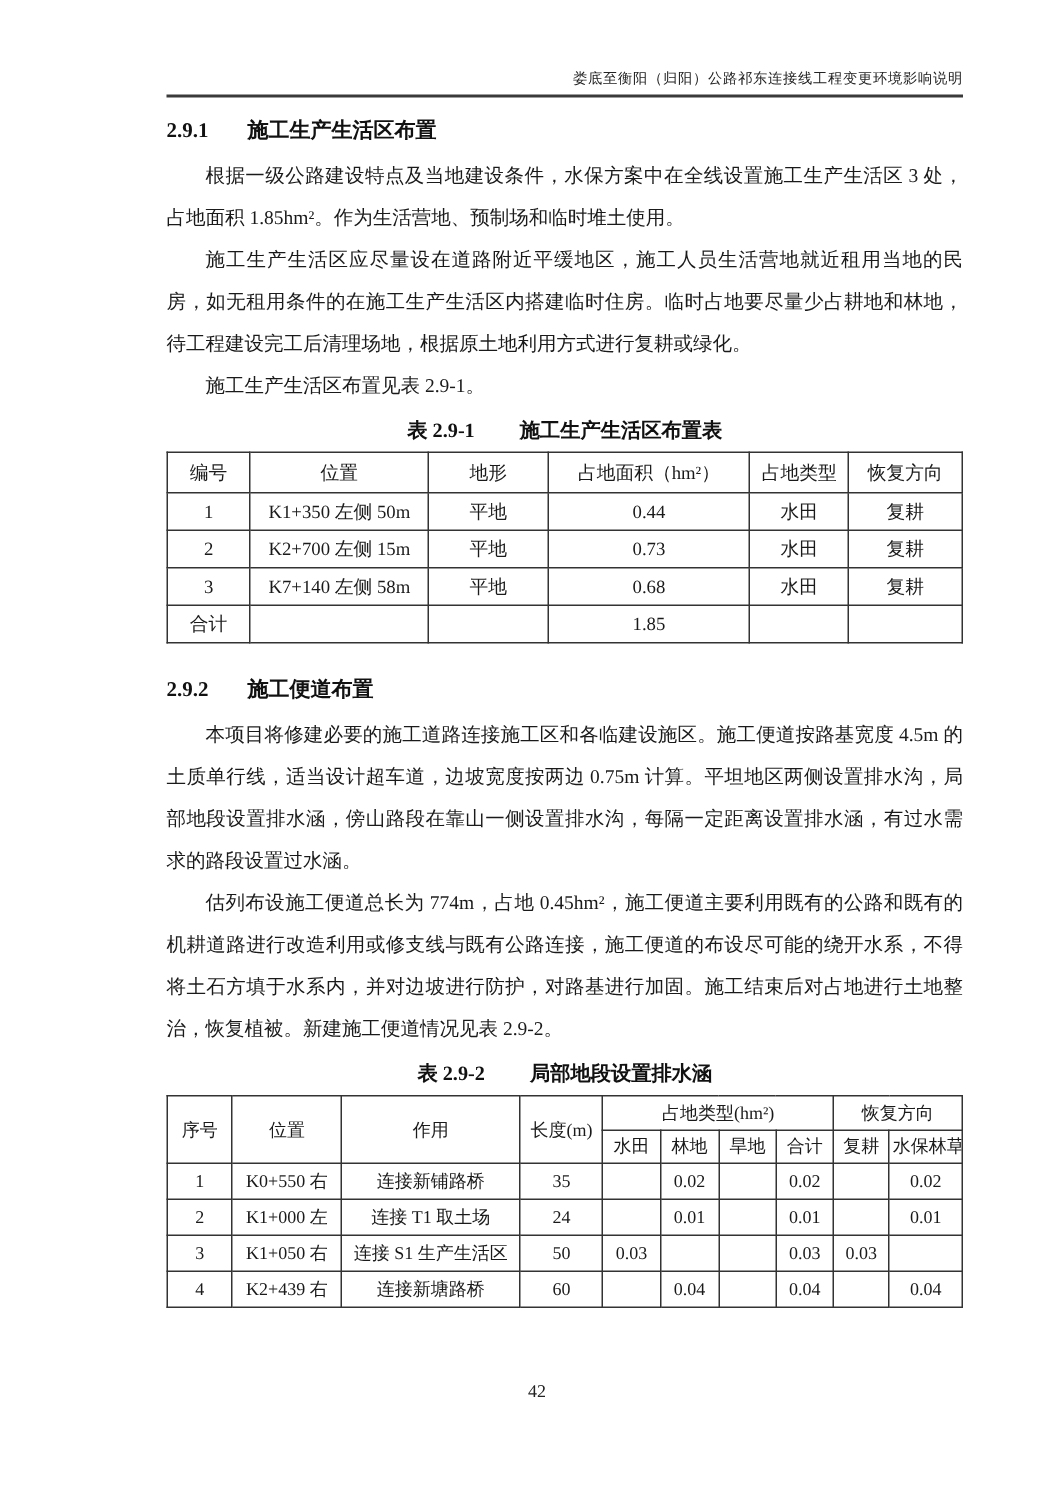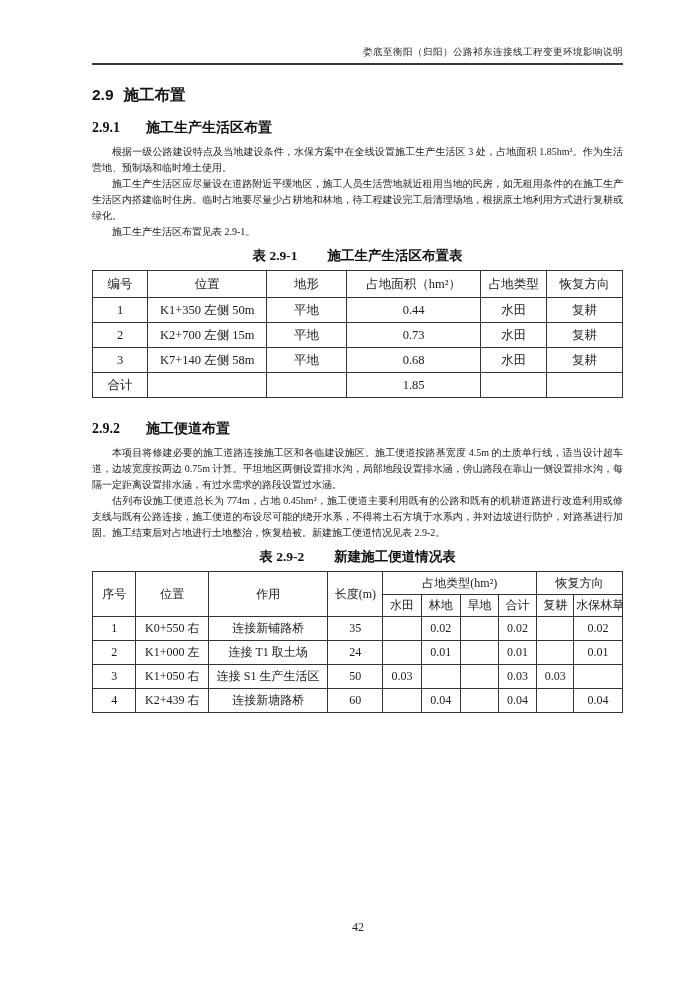--- a/index.html
+++ b/index.html
@@ -5,21 +5,21 @@
   * { box-sizing: border-box; }
   html, body { margin: 0; padding: 0; }
   body {
     width: 700px; height: 990px;
     background: #ffffff;
     color: #1a1a1a;
     font-family: "Liberation Serif", "DejaVu Serif", serif;
     position: relative;
     overflow: hidden;
   }
-  .page { width: 700px; height: 990px; position: relative; }
+  .page { width: 700px; height: 990px; position: relative; padding-left: 19px; }
   .content { width: 531px; margin-left: 92px; }
 
   .doc-header {
     padding-top: 46px;
     padding-bottom: 4px;
     border-bottom: 2px solid #3a3a3a;
     text-align: right;
     font-size: 9.5px;
     letter-spacing: 0.5px;
     color: #222;
@@ -37,22 +37,22 @@
   .h-sub {
     margin-top: 13px;
     font-size: 14px;
     font-weight: bold;
     color: #111;
   }
   .h-sub .num { margin-right: 26px; }
 
   .para {
     margin: 0;
-    font-size: 10px;
-    line-height: 16px;
+    font-size: 13px;
+    line-height: 28px;
     text-align: justify;
     text-indent: 2em;
     color: #1a1a1a;
   }
   .para.first { margin-top: 7px; }
 
   .tbl-title {
     margin-top: 7px;
     margin-bottom: 5px;
     text-align: center;
@@ -98,23 +98,20 @@
 </head>
 <body>
 
 <div class="page">
   <div class="content">
 
     <div class="doc-header">
       <span>娄底至衡阳（归阳）公路祁东连接线工程变更环境影响说明</span>
     </div>
 
-    <div class="h-sec">
-      <span class="num">2.9</span><span>施工布置</span>
-    </div>
 
     <div class="h-sub">
       <span class="num">2.9.1</span><span>施工生产生活区布置</span>
     </div>
 
     <p class="para first">根据一级公路建设特点及当地建设条件，水保方案中在全线设置施工生产生活区 3 处，占地面积 1.85hm²。作为生活营地、预制场和临时堆土使用。</p>
     <p class="para">施工生产生活区应尽量设在道路附近平缓地区，施工人员生活营地就近租用当地的民房，如无租用条件的在施工生产生活区内搭建临时住房。临时占地要尽量少占耕地和林地，待工程建设完工后清理场地，根据原土地利用方式进行复耕或绿化。</p>
     <p class="para">施工生产生活区布置见表 2.9-1。</p>
 
     <div class="tbl-title">
@@ -175,21 +172,21 @@
       </table>
 
     <div class="h-sub" style="margin-top:22px">
       <span class="num">2.9.2</span><span>施工便道布置</span>
     </div>
 
     <p class="para first">本项目将修建必要的施工道路连接施工区和各临建设施区。施工便道按路基宽度 4.5m 的土质单行线，适当设计超车道，边坡宽度按两边 0.75m 计算。平坦地区两侧设置排水沟，局部地段设置排水涵，傍山路段在靠山一侧设置排水沟，每隔一定距离设置排水涵，有过水需求的路段设置过水涵。</p>
     <p class="para">估列布设施工便道总长为 774m，占地 0.45hm²，施工便道主要利用既有的公路和既有的机耕道路进行改造利用或修支线与既有公路连接，施工便道的布设尽可能的绕开水系，不得将土石方填于水系内，并对边坡进行防护，对路基进行加固。施工结束后对占地进行土地整治，恢复植被。新建施工便道情况见表 2.9-2。</p>
 
     <div class="tbl-title">
-      <span class="lbl">表 2.9-2</span><span>新建施工便道情况表</span>
+      <span class="lbl">表 2.9-2</span><span>局部地段设置排水涵</span>
     </div>
 
     <table class="t2">
       <colgroup>
         <col style="width:8.2%">
           <col style="width:13.7%">
           <col style="width:22.5%">
           <col style="width:10.4%">
         <col style="width:7.2%">
           <col style="width:7.4%">

